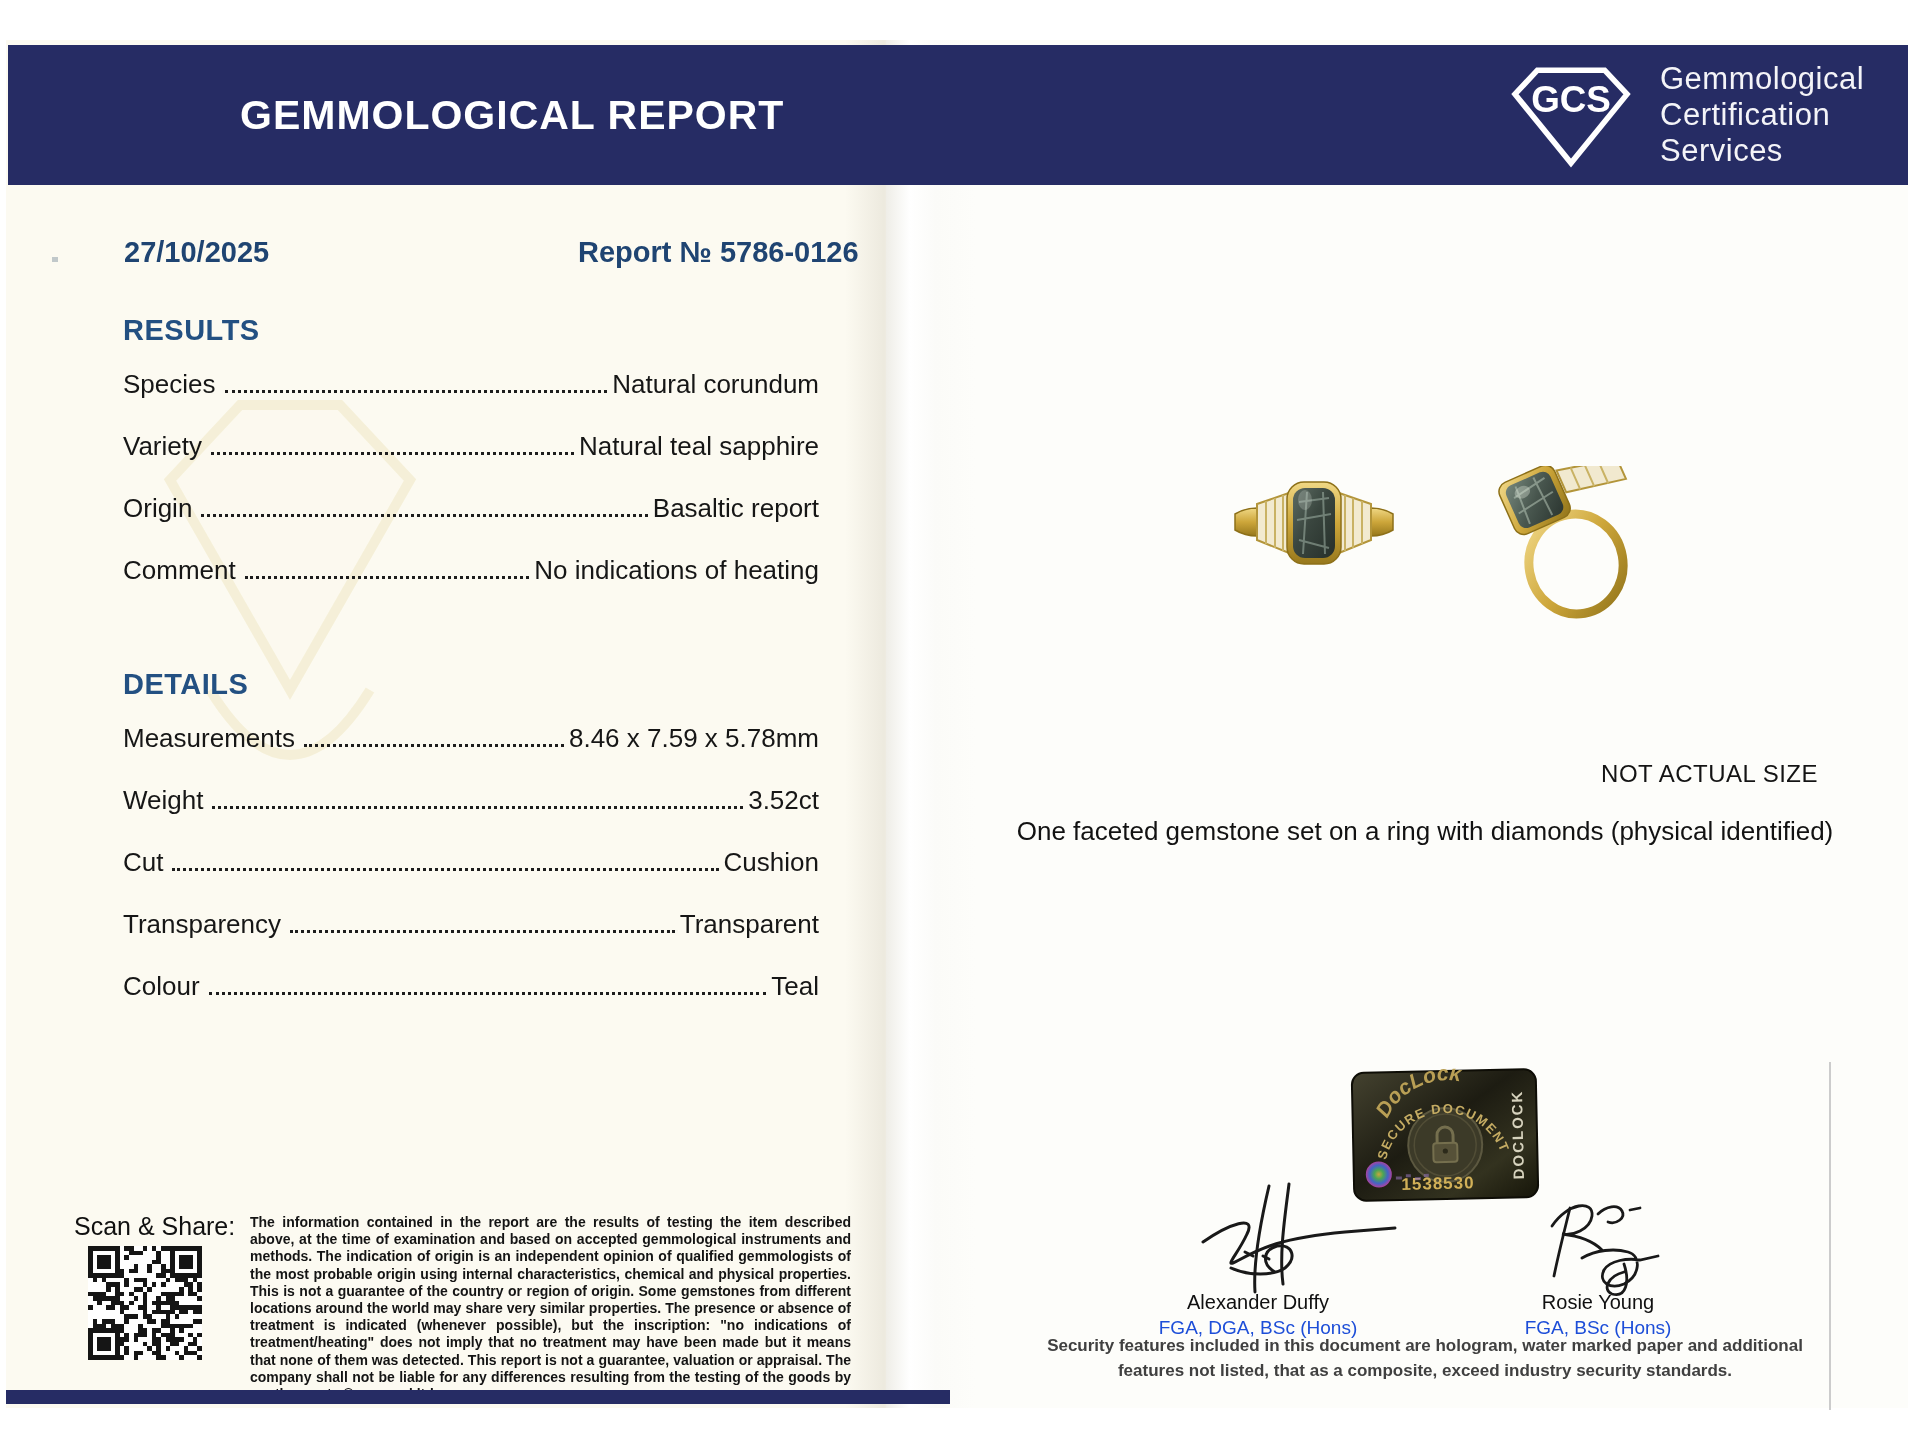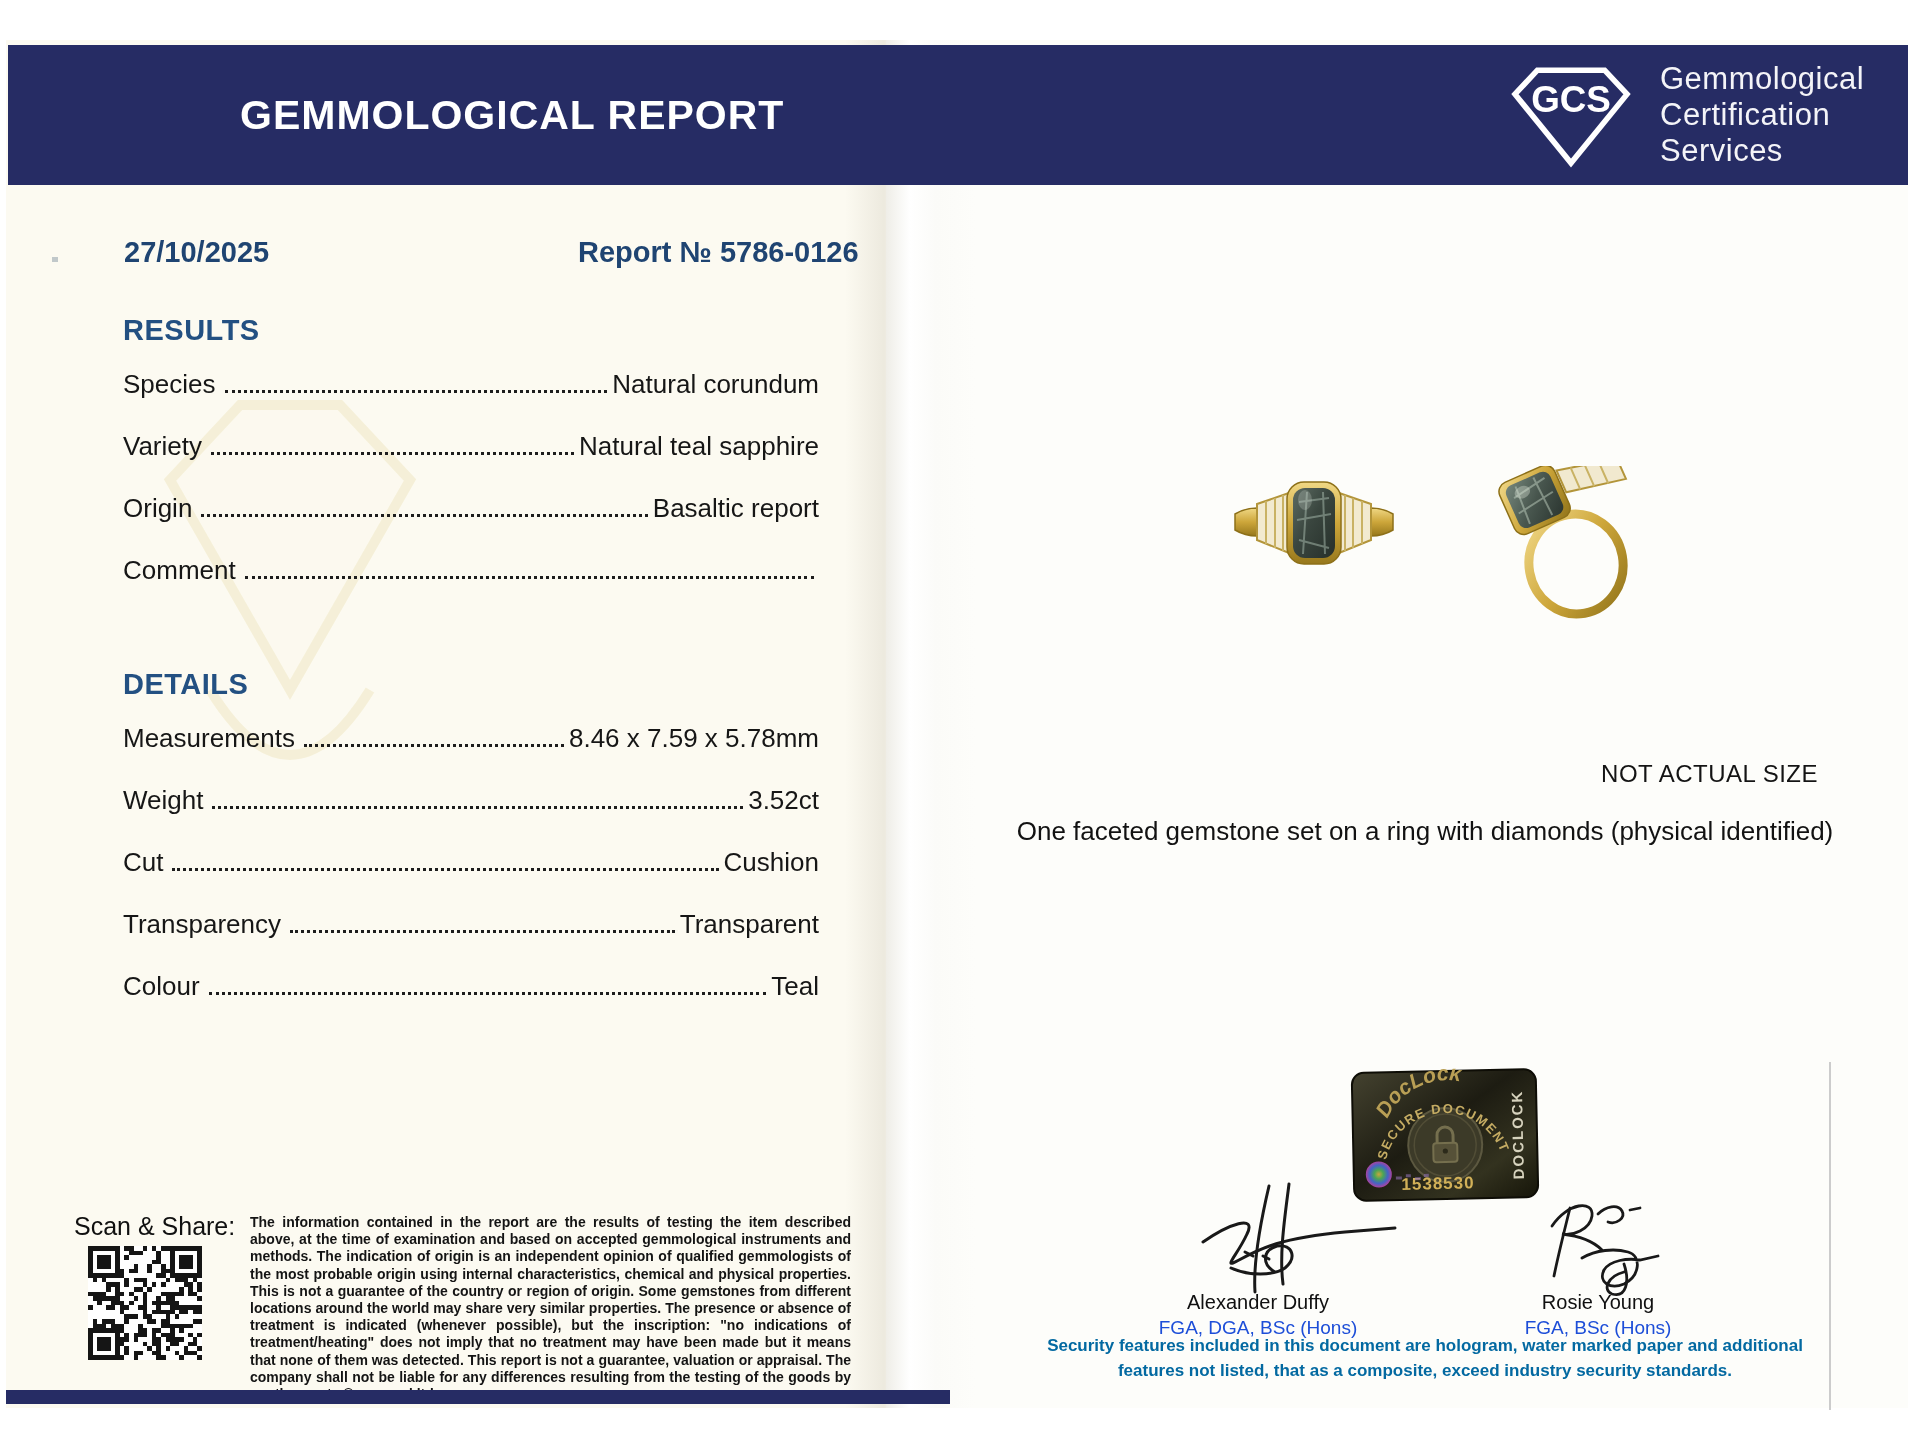--- a/index.html
+++ b/index.html
@@ -44,21 +44,21 @@
   
   .sig-duffy{position:absolute;left:1185px;top:1180px;}
   .sig-young{position:absolute;left:1540px;top:1192px;}
   .sig-name{position:absolute;width:300px;text-align:center;font-size:20px;color:#101010;}
   .sig-cred{position:absolute;width:300px;text-align:center;font-size:19px;color:#1d4ed8;}
   .duffy-name{left:1108px;top:1291px;}
   .duffy-cred{left:1108px;top:1317px;}
   .young-name{left:1448px;top:1291px;}
   .young-cred{left:1448px;top:1317px;}
   .sec-note{position:absolute;left:945px;width:960px;text-align:center;font-size:17px;
-    font-weight:600;color:#0369a1;}
+    font-weight:600;color:#404040;}
   .sec-note.l1{top:1336px;}
   .sec-note.l2{top:1361px;}
   
   .share-label{position:absolute;left:74px;top:1212px;font-size:25px;color:#101010;}
   .qr{position:absolute;left:88px;top:1246px;width:114px;height:114px;
     display:grid;grid-template-columns:repeat(25,1fr);grid-template-rows:repeat(25,1fr);
     background:#fff;}
   .qr div{background:#151515;}
   
   .disclaimer{position:absolute;left:250px;top:1214px;width:601px;font-size:14px;line-height:17.2px;
@@ -114,20 +114,21 @@
       <span class="val">Natural teal sapphire</span>
     </div>
     <div class="row">
       <span class="lbl">Origin</span>
       <span class="dots"></span>
       <span class="val">Basaltic report</span>
     </div>
     <div class="row">
       <span class="lbl">Comment</span>
       <span class="dots"></span>
+      <span class="val">No indications of heating</span>
     </div>
   </div>
 
   <div class="sec-heading" style="left:123px;top:668px;">DETAILS</div>
   <div class="rows" style="top:706px;">
     <div class="row">
       <span class="lbl">Measurements</span>
       <span class="dots"></span>
       <span class="val">8.46 x 7.59 x 5.78mm</span>
     </div>

